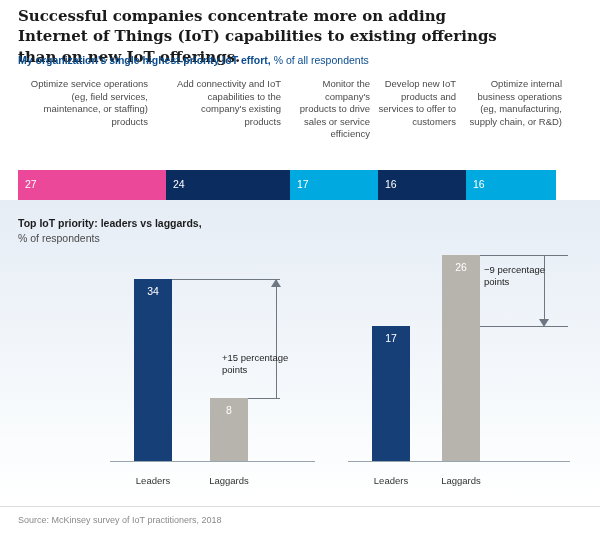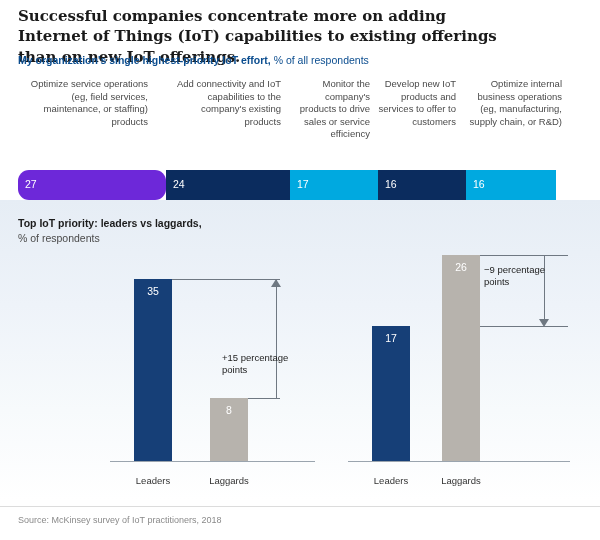--- a/index.html
+++ b/index.html
@@ -192,21 +192,21 @@
 
   <div class="colheads">
     <div class="colhead" style="left:0px; width:130px;">Optimize service operations (eg, field services, maintenance, or staffing) products</div>
     <div class="colhead" style="left:148px; width:115px;">Add connectivity and IoT capabilities to the company's existing products</div>
     <div class="colhead" style="left:272px; width:80px;">Monitor the company's products to drive sales or service efficiency</div>
     <div class="colhead" style="left:360px; width:78px;">Develop new IoT products and services to offer to customers</div>
     <div class="colhead" style="left:444px; width:100px;">Optimize internal business operations (eg, manufacturing, supply chain, or R&amp;D)</div>
   </div>
 
   <div class="barrow">
-    <div class="seg" style="width:148px; background:#6d28d9;border-radius:11px;">
+    <div class="seg" style="width:148px; background:#ec4899;">
       <span class="val">27</span>
     </div>
     <div class="seg" style="width:124px; background:#0b2c5e;">
       <span class="val">24</span>
     </div>
     <div class="seg" style="width:88px; background:#00a9e0;">
       <span class="val">17</span>
     </div>
     <div class="seg" style="width:88px; background:#0b2c5e;">
       <span class="val">16</span>
@@ -220,21 +220,21 @@
 
   <div class="subhead">
     <span>Top IoT priority: leaders vs laggards,</span><br>
     <span class="light">% of respondents</span>
   </div>
 
   <div class="chart" style="left:110px; width:210px;">
     <div class="baseline" style="width:205px;"></div>
 
     <div class="bar" style="left:24px; height:182px; background:#163f77;">
-      <span class="blabel">35</span>
+      <span class="blabel">34</span>
     </div>
     <div class="bar" style="left:100px; height:63px; background:#b7b3ad;">
       <span class="blabel">8</span>
     </div>
 
     <div class="xlabel" style="left:8px;">Leaders</div>
     <div class="xlabel" style="left:84px;">Laggards</div>
 
     <div class="hline" style="left:62px; top:29px; width:108px;"></div>
     <div class="hline" style="left:138px; top:148px; width:32px;"></div>

